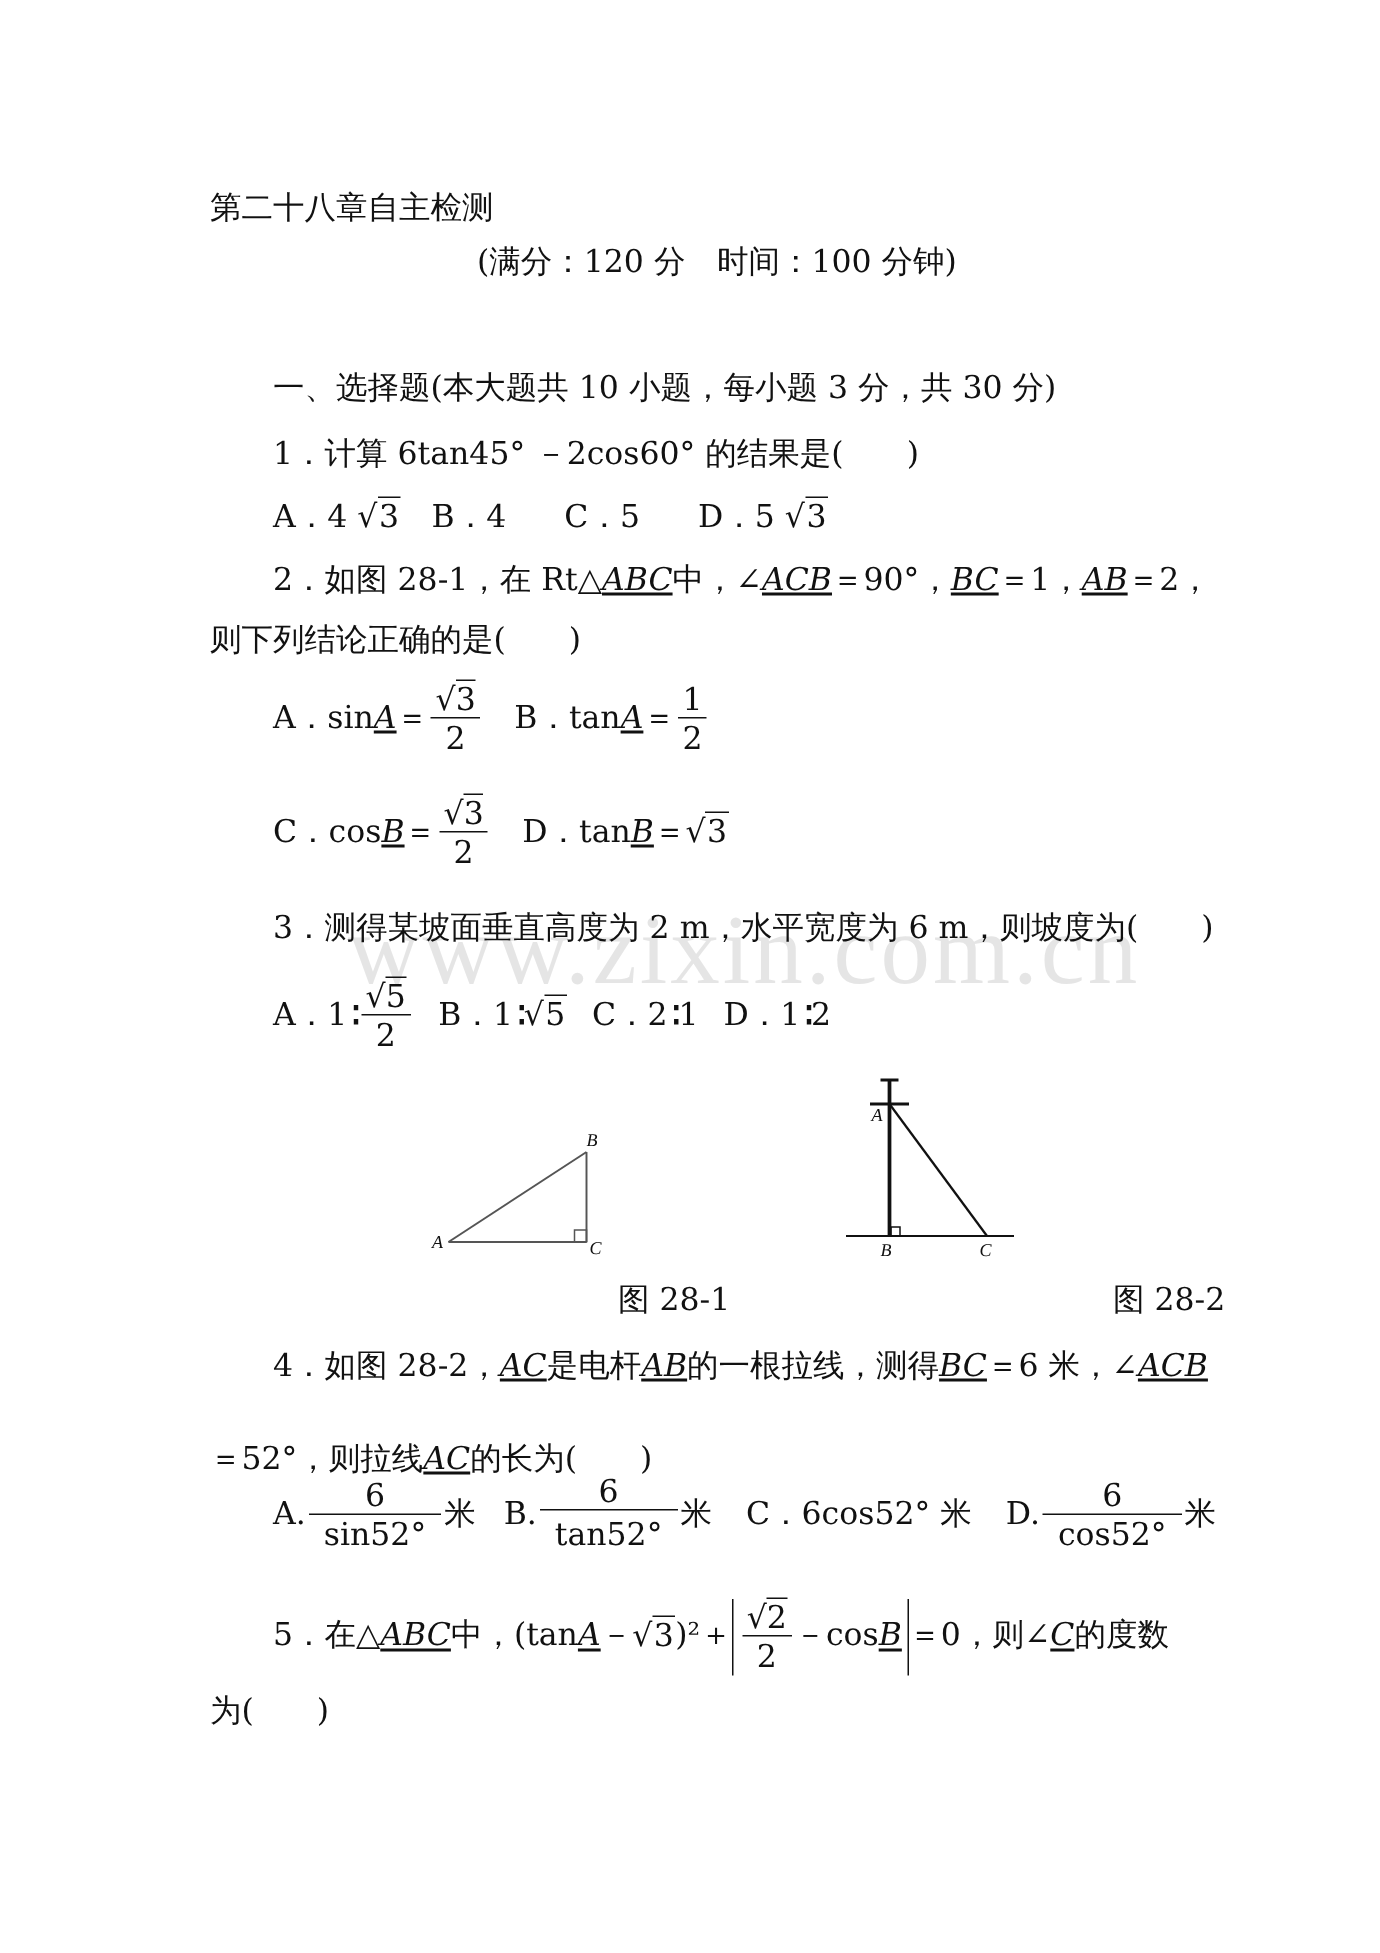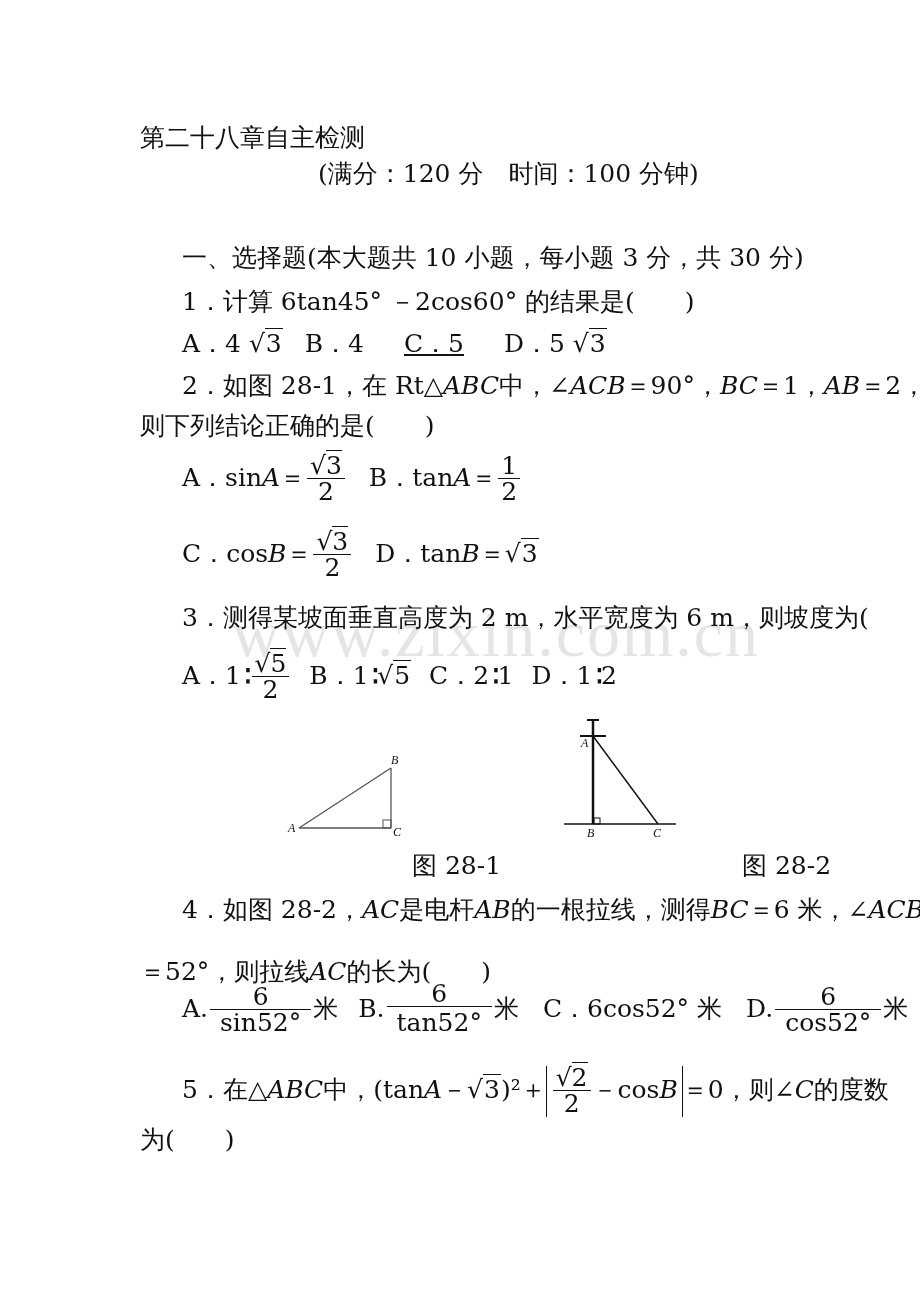--- a/index.html
+++ b/index.html
@@ -1,20 +1,20 @@
 <!DOCTYPE html>
 <html><head>
 <meta charset="utf-8">
 <style>
   html, body { margin:0; padding:0; background:#fff; }
   body { width:920px; height:1302px; position:relative; overflow:hidden;
          font-family:"DejaVu Serif","Liberation Serif",serif; color:#111; }
   .abs { position:absolute; white-space:nowrap; }
-  .t { font-size:25px; line-height:24px; }
-  .it { font-style:italic; }
+  .t { font-size:21px; line-height:24px; }
+  .it { font-style:italic;text-decoration:underline; }
   .frac { display:inline-block; vertical-align:middle; text-align:center; margin:0 2px; }
   .frac .num { display:block; padding:0 3px; line-height:24px; }
   .frac .den { display:block; border-top:1.5px solid #111; padding:0 3px; line-height:26px; }
   .sqrt { display:inline-block; }
   .sqrt .rad { border-top:1.5px solid #111; padding:0 1px; }
   .abs-bar { display:inline-block; border-left:1.5px solid #111; border-right:1.5px solid #111; padding:0 4px; vertical-align:middle; }
   .watermark { font-family:Liberation Serif, serif; font-size:66px; color:rgba(180,180,180,0.35); letter-spacing:2px; }
   svg text { font-family:"Liberation Serif",serif; font-style:italic; font-size:12px; fill:#111; }
 </style>
 </head>
@@ -26,21 +26,21 @@
 <div class="abs t" style="left:318px; top:162px;">(满分：120 分　时间：100 分钟)</div>
 
 <div class="abs t" style="left:182px; top:246px;">一、选择题(本大题共 10 小题，每小题 3 分，共 30 分)</div>
 
 <div class="abs t" style="left:182px; top:290px;">
   <span>1．</span><span>计算 6tan45°  －2cos60°  的结果是(　　)</span>
 </div>
 <div class="abs t" style="left:182px; top:332px;">
   <span><span>A．</span><span>4</span> <span class="sqrt">√<span class="rad">3</span></span></span>
   <span style="margin-left:14px;"><span>B．</span><span>4</span></span>
-  <span style="margin-left:32px;text-decoration:underline;"><span>C．</span><span>5</span></span>
+  <span style="margin-left:32px;"><span>C．</span><span>5</span></span>
   <span style="margin-left:32px;"><span>D．</span><span>5</span> <span class="sqrt">√<span class="rad">3</span></span></span>
 </div>
 
 <div class="abs t" style="left:182px; top:374px;">
   <span>2．</span><span>如图 28-1，在 Rt△</span><span class="it">ABC</span><span>中，∠</span><span class="it">ACB</span><span>＝90°，</span><span class="it">BC</span><span>＝1，</span><span class="it">AB</span><span>＝2，</span>
 </div>
 <div class="abs t" style="left:140px; top:414px;">则下列结论正确的是(　　)</div>
 
 <div class="abs t" style="left:182px; top:454px;">
   <span><span>A．</span><span>sin</span><span class="it">A</span><span>＝</span><span class="frac"><span class="num">√<span style="border-top:1.5px solid #111">3</span></span><span class="den">2</span></span></span>

